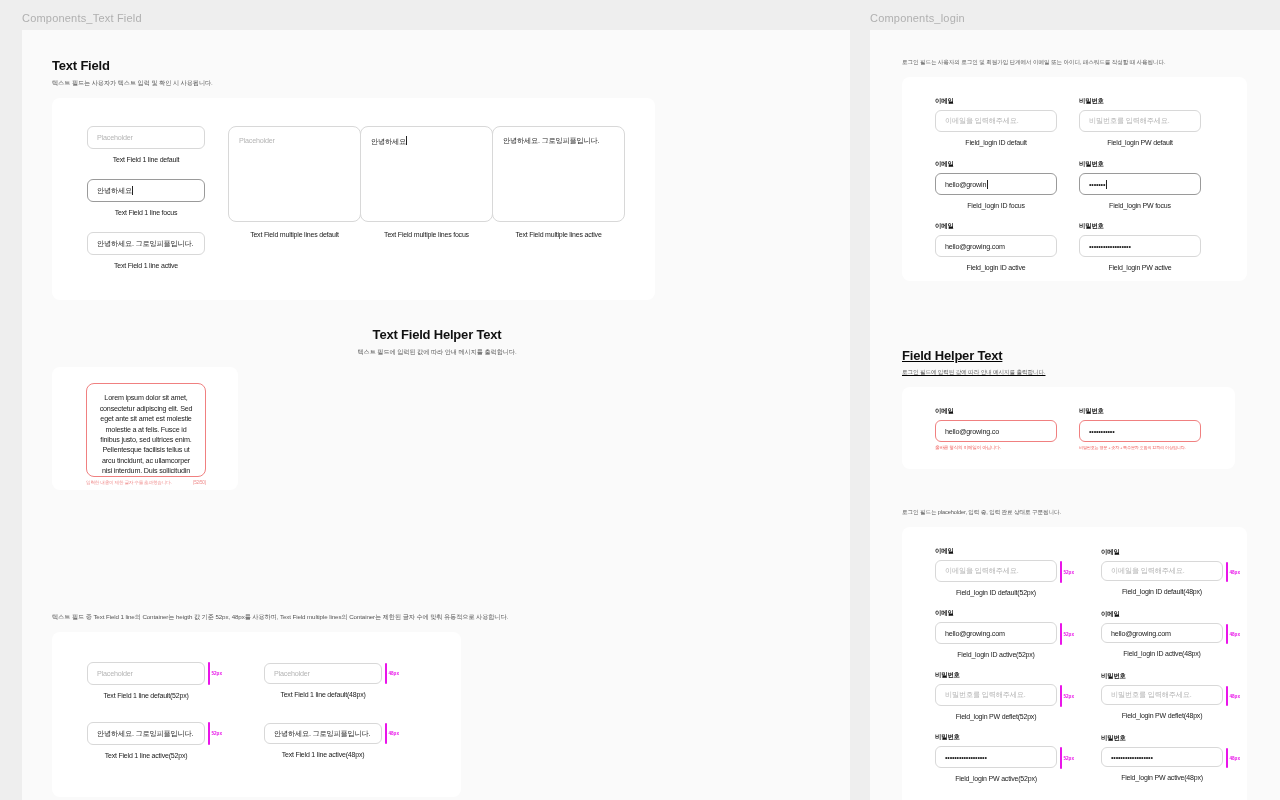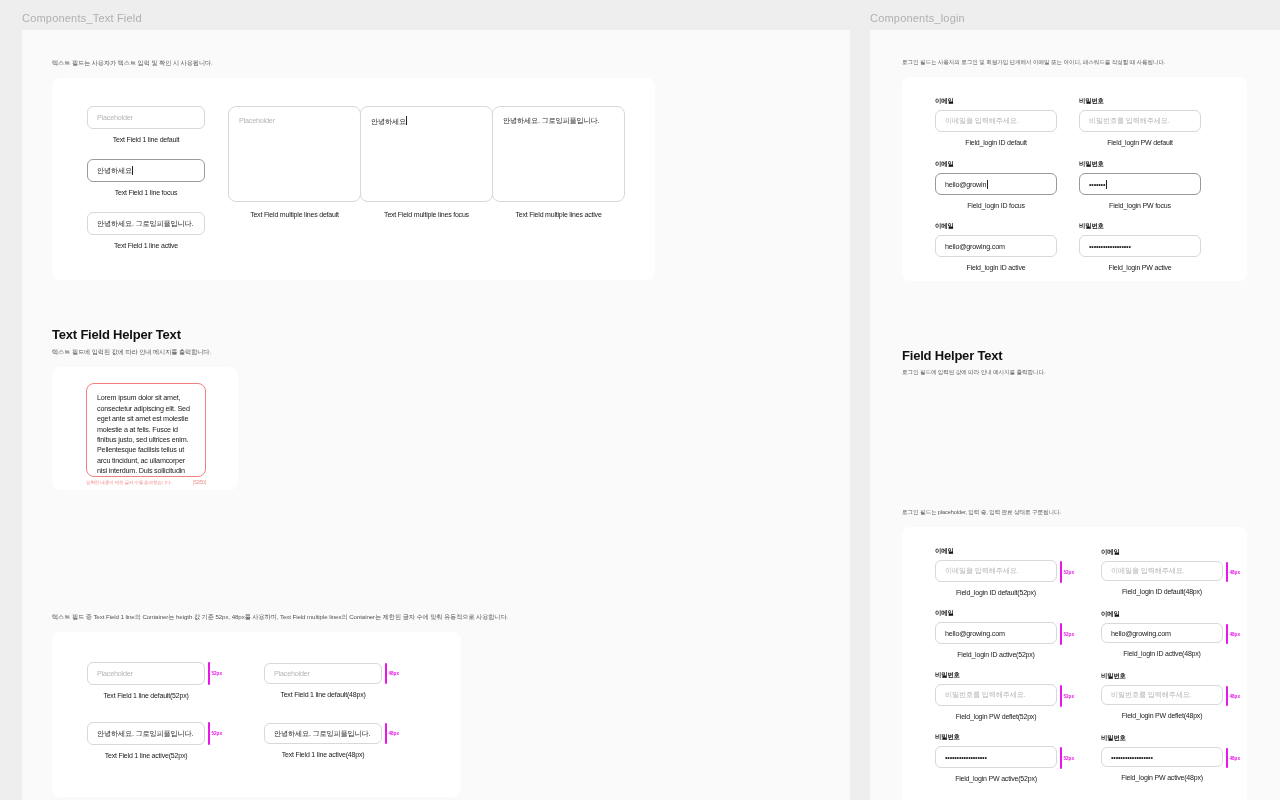--- a/index.html
+++ b/index.html
@@ -103,20 +103,21 @@
 <body>
 
 <div class="canvas">
 
   <div class="frame-label" style="left:10px; top:12px;">Components_Text Field</div>
   <div class="frame-label" style="left:858px; top:12px;">Components_login</div>
 
   <div class="frame" id="frame-left">
 
     <div class="section" style="left:30px; top:28px; width:770px;">
+      <div class="section-title">Text Field</div>
       <div class="section-desc">텍스트 필드는 사용자가 텍스트 입력 및 확인 시 사용됩니다.</div>
 
       <div class="card" style="width:603px; height:202px;">
 
         <div class="row" style="left:35px; top:28px; width:118px;">
           <div class="fld ph" style="height:23px;">
             <span>Placeholder</span>
           </div>
           <div class="caption" style="margin-top:7px;">Text Field 1 line default</div>
         </div>
@@ -152,21 +153,21 @@
 
         <div class="row" style="left:440px; top:28px; width:133px;">
           <div class="ta" style="height:96px;">
             <span>안녕하세요. 그로잉피플입니다.</span>
           </div>
           <div class="caption" style="margin-top:9px;">Text Field multiple lines active</div>
         </div>
       </div>
     </div>
 
-    <div class="section" style="left:30px; top:297px; width:770px;">
+    <div class="section" style="left:30px; top:297px; width:770px;text-align:center;">
       <div class="section-title">Text Field Helper Text</div>
       <div class="section-desc">텍스트 필드에 입력된 값에 따라 안내 메시지를 출력합니다.</div>
 
       <div class="card" style="width:186px; height:123px;">
         <div class="row" style="left:34px; top:16px; width:120px;">
           <div class="ta err" style="height:94px;">
             <span>Lorem ipsum dolor sit amet, consectetur adipiscing elit. Sed eget ante sit amet est molestie molestie a at felis. Fusce id finibus justo, sed ultrices enim. Pellentesque facilisis tellus ut arcu tincidunt, ac ullamcorper nisi interdum. Duis sollicitudin euismod urna at dignissim. Morbi in lorem eu tellus tincidunt</span>
           </div>
           <div class="ta-foot">
             <span>입력한 내용이 제한 글자 수를 초과했습니다.</span>
@@ -280,24 +281,41 @@
         <div class="row" style="left:177px; top:145px; width:122px;">
           <div class="fld-label">비밀번호</div>
           <div class="fld" style="height:22px;">
             <span>••••••••••••••••••</span>
           </div>
           <div class="caption" style="margin-top:7px;">Field_login PW active</div>
         </div>
       </div>
     </div>
 
-    <div class="section" style="left:32px; top:318px; width:360px;">
+    <div class="section" style="left:32px; top:318px; width:360px;text-decoration:underline;">
       <div class="section-title">Field Helper Text</div>
       <div class="section-desc" style="font-size:5.6px;">로그인 필드에 입력된 값에 따라 안내 메시지를 출력합니다.</div>
 
+      <div class="card" style="width:333px; height:82px;">
+        <div class="row" style="left:33px; top:20px; width:122px;">
+          <div class="fld-label">이메일</div>
+          <div class="fld err" style="height:22px;">
+            <span>hello@growing.co</span>
+          </div>
+          <div class="helper">올바른 형식의 이메일이 아닙니다.</div>
+        </div>
+
+        <div class="row" style="left:177px; top:20px; width:122px;">
+          <div class="fld-label">비밀번호</div>
+          <div class="fld err" style="height:22px;">
+            <span>•••••••••••</span>
+          </div>
+          <div class="helper" style="font-size:4.1px;">비밀번호는 영문 + 숫자 + 특수문자 조합의 12자리 이상입니다.</div>
+        </div>
+      </div>
     </div>
 
     <div class="section" style="left:32px; top:478px; width:370px;">
       <div class="section-desc" style="font-size:5.6px;">로그인 필드는 placeholder, 입력 중, 입력 완료 상태로 구분됩니다.</div>
 
       <div class="card" style="width:345px; height:300px;">
 
         <div class="row" style="left:33px; top:20px; width:122px;">
           <div class="fld-label">이메일</div>
           <div class="fld ph" style="height:22px;">

